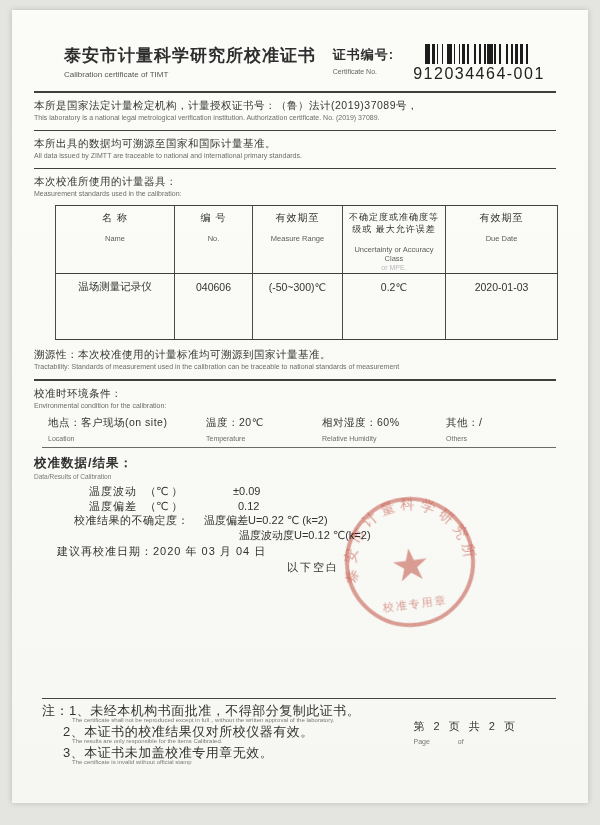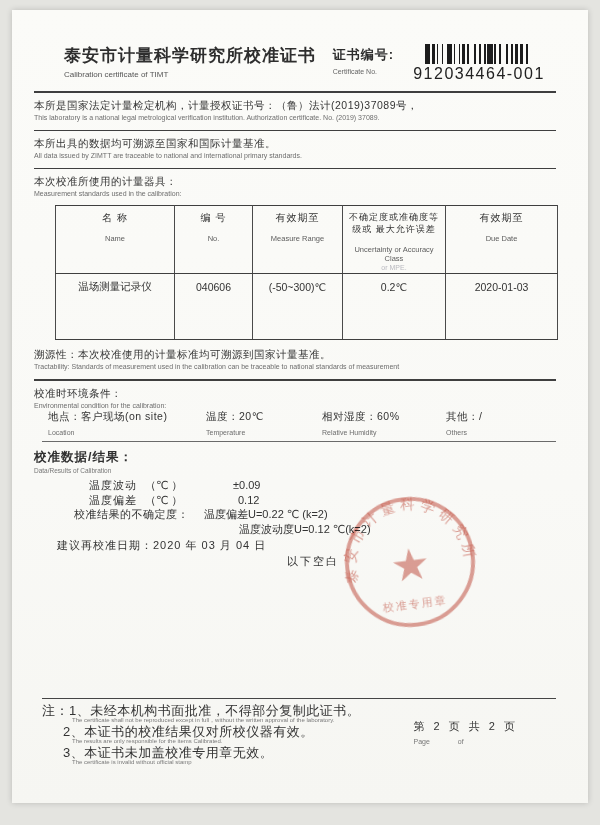--- a/index.html
+++ b/index.html
@@ -43,21 +43,21 @@
   table.std td,table.std th{border-left:1.2px solid #4a4a4a;border-right:1.2px solid #4a4a4a;padding:0;}
   table.std tr.head td{border-top:1.6px solid #3f3f3f;border-bottom:1.6px solid #3f3f3f;
       text-align:center;vertical-align:top;padding:5px 2px 2px 2px;height:44px;}
   table.std tr.data td{text-align:center;font-size:10.5px;color:#333;padding-top:3px;height:20px;}
   table.std tr.fill td{height:42px;border-bottom:1.8px solid #3f3f3f;}
   .h-cn{font-size:10px;letter-spacing:1px;color:#333;line-height:13px;}
   .h-en{font-size:7.5px;color:#5d5d5d;margin-top:10px;line-height:9px;}
   .h-en2{font-size:7px;color:#b9b9c0;margin-top:1px;}
 
   
-  .env-row{display:flex;margin-left:14px;}
+  .env-row{display:flex;margin-top:6px;margin-left:14px;}
   .env-item .e-cn{font-size:10.5px;color:#333;letter-spacing:.5px;}
   .env-item .e-en{margin-top:4px;}
   .env-underline{border:none;border-top:1px solid #6a6a6a;margin:4px 0 0 8px;}
 
   
   .res-head{margin-top:7px;}
   .res-head .r-cn{font-size:12.5px;color:#2f2f2f;letter-spacing:1px;font-weight:bold;}
   .res-head .r-en{font-size:6.5px;color:#777;margin-top:1px;}
   .res-rows{font-size:11px;color:#333;margin-top:4px;}
   .rrow{display:flex;height:14.5px;align-items:baseline;}

